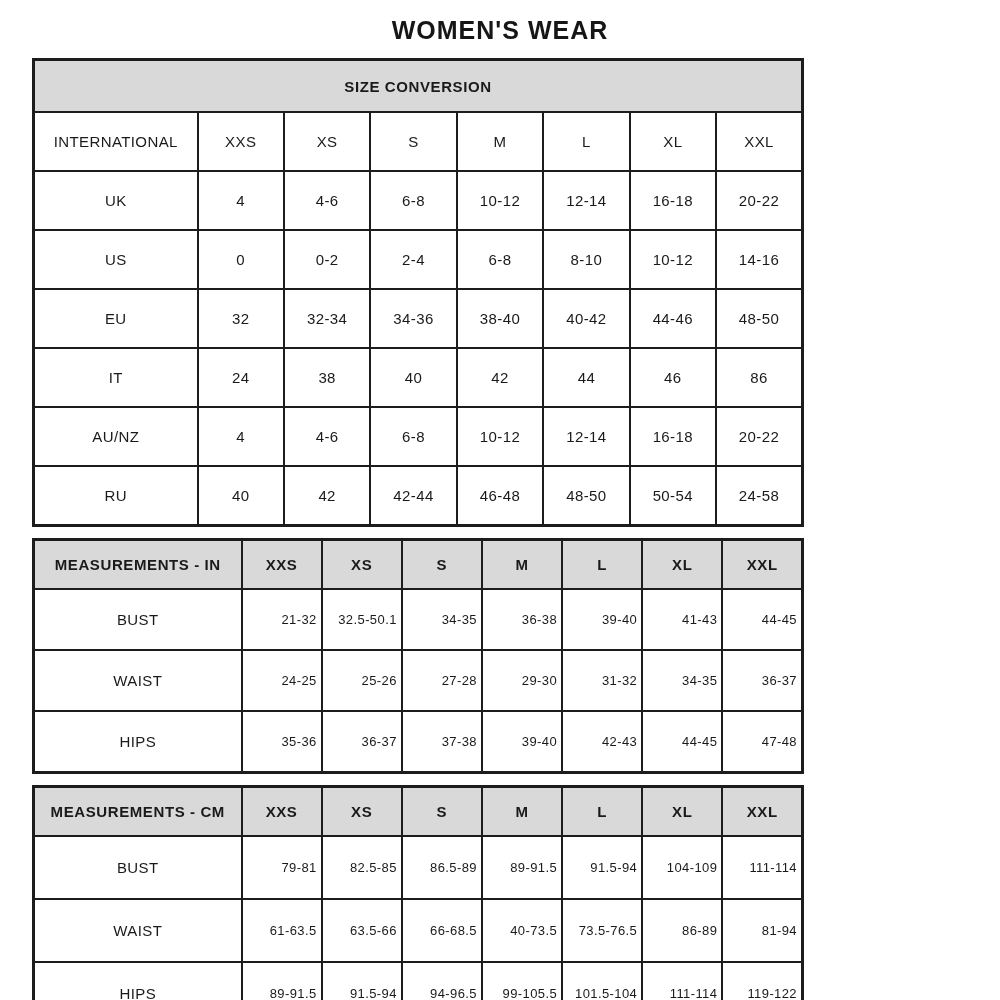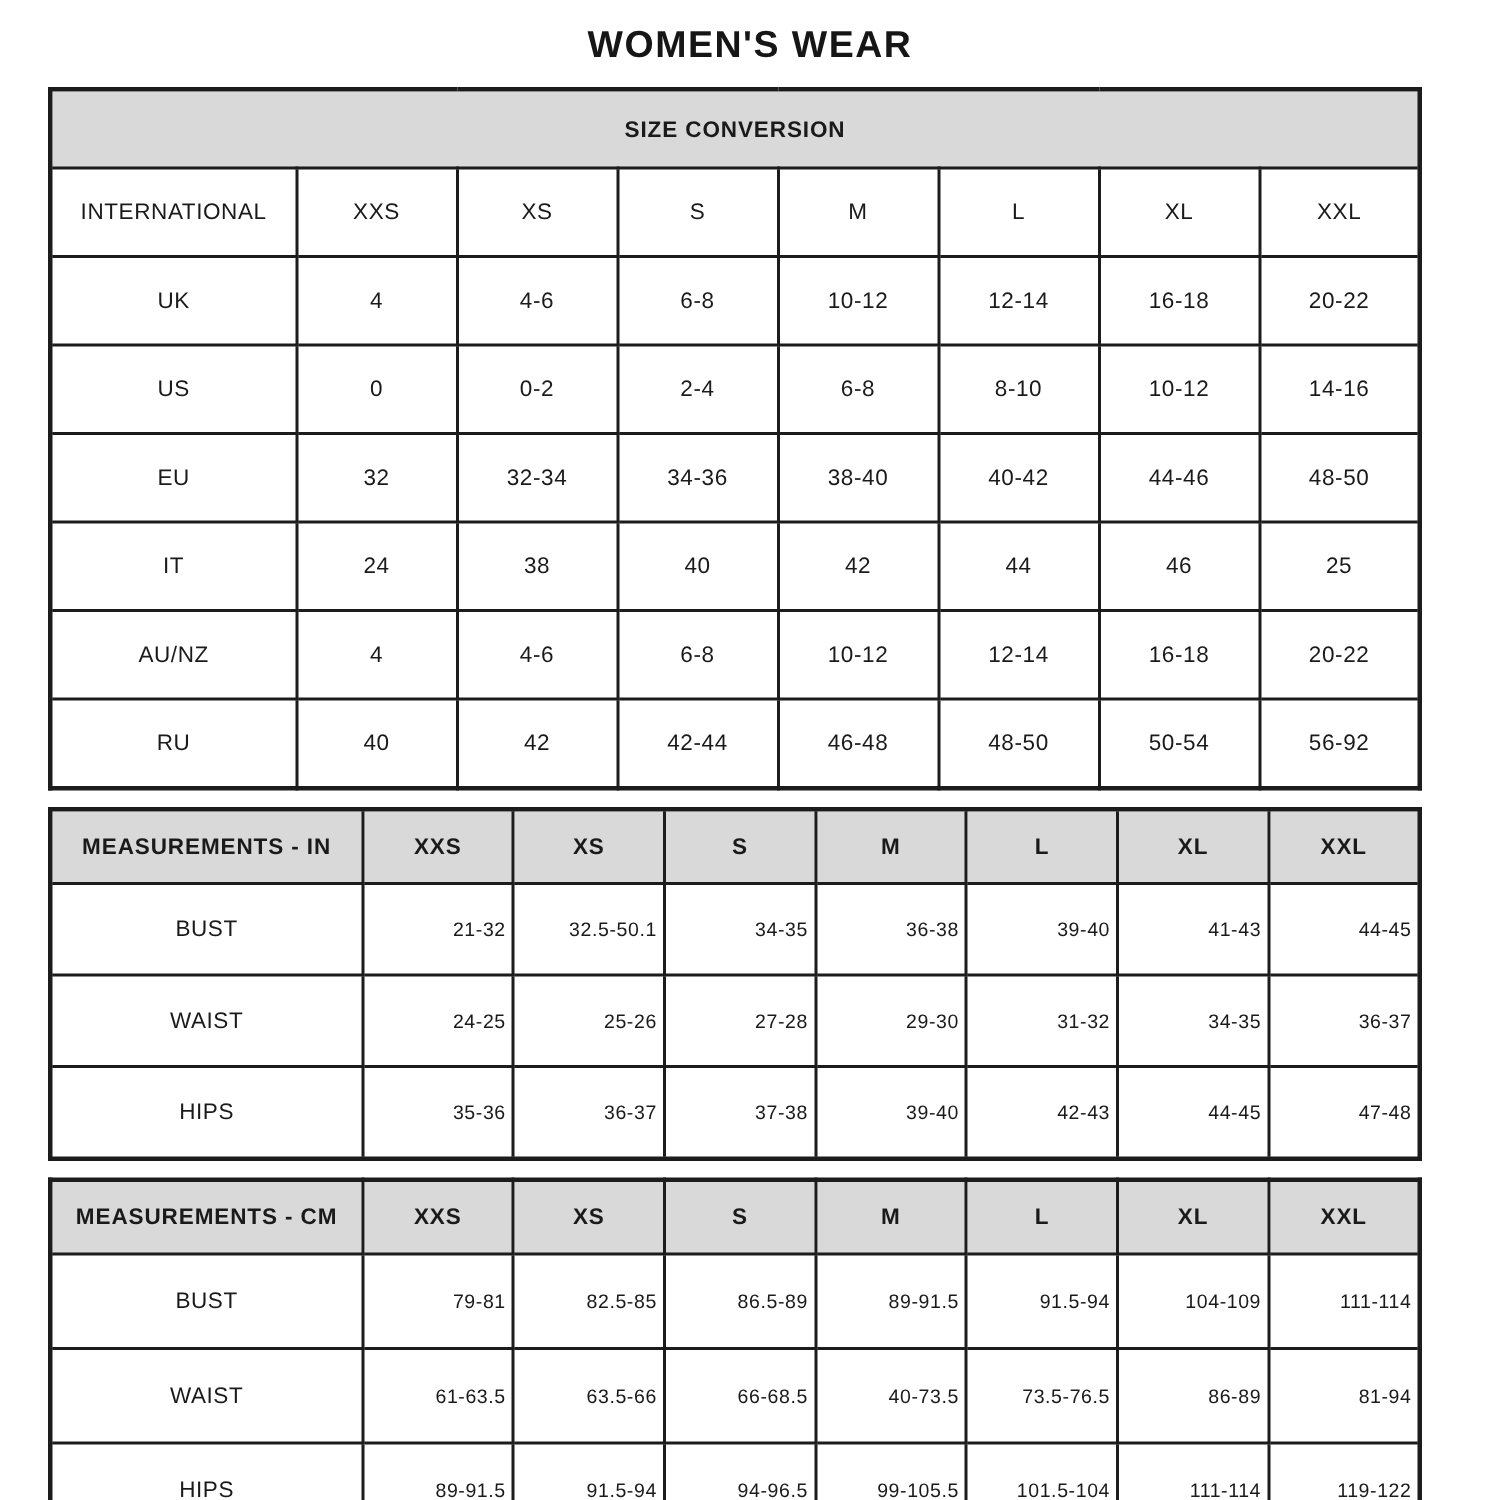--- a/index.html
+++ b/index.html
@@ -13,21 +13,21 @@
   .page { padding: 12px 32px 0 32px; }
   .title {
     text-align: center;
     font-size: 25px;
     font-weight: 700;
     letter-spacing: 1px;
     margin: 4px 0 13px 0;
     color: #161616;
   }
   table {
-    width: 916px;
+    width: 772px;
     border-collapse: collapse;
     table-layout: fixed;
     border: 3px solid #1c1c1c;
     margin: 0 0 11px 0;
     padding-left: 12px;
   }
   td, th {
     border: 2px solid #1c1c1c;
     text-align: center;
     vertical-align: middle;
@@ -119,41 +119,41 @@
         <td>48-50</td>
       </tr>
       <tr>
         <td>IT</td>
         <td>24</td>
         <td>38</td>
         <td>40</td>
         <td>42</td>
         <td>44</td>
         <td>46</td>
-        <td>25</td>
+        <td>86</td>
       </tr>
       <tr>
         <td>AU/NZ</td>
         <td>4</td>
         <td>4-6</td>
         <td>6-8</td>
         <td>10-12</td>
         <td>12-14</td>
         <td>16-18</td>
         <td>20-22</td>
       </tr>
       <tr>
         <td>RU</td>
         <td>40</td>
         <td>42</td>
         <td>42-44</td>
         <td>46-48</td>
         <td>48-50</td>
         <td>50-54</td>
-        <td>56-92</td>
+        <td>24-58</td>
       </tr>
     </tbody>
   </table>
 
   <table class="tm t2">
     <colgroup>
       <col class="col-label">
         <col>
         <col>
         <col>

